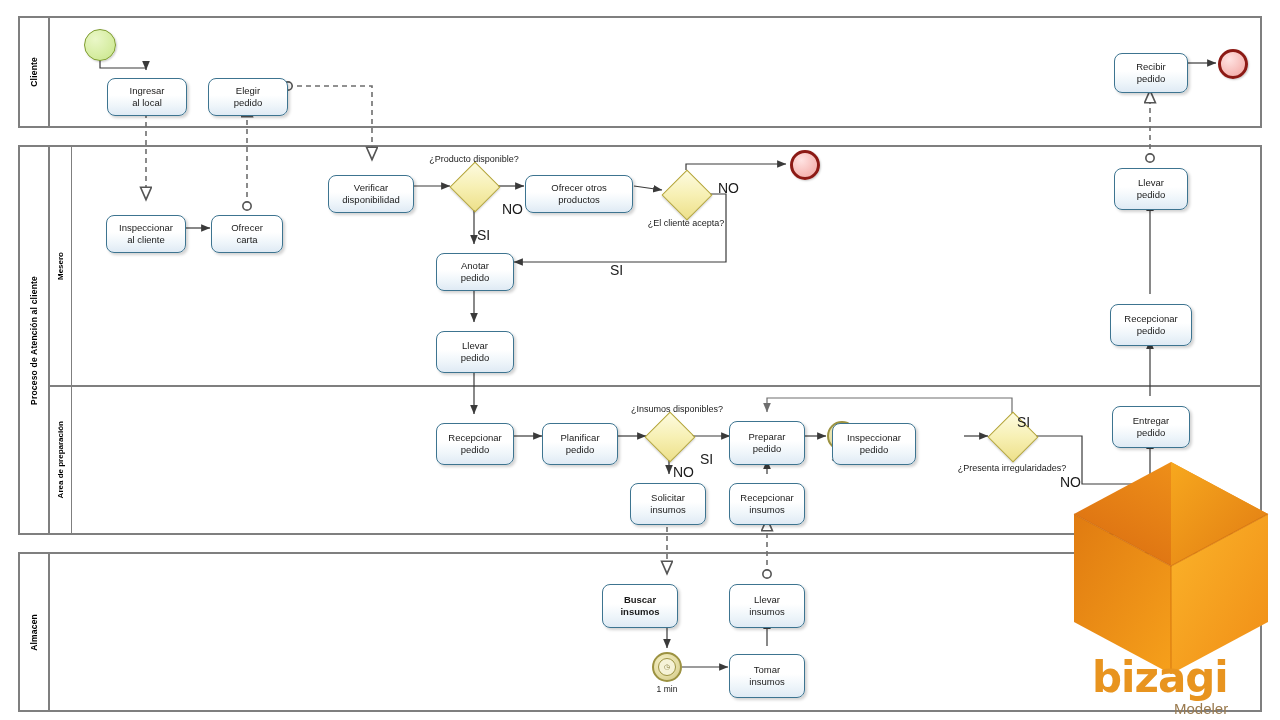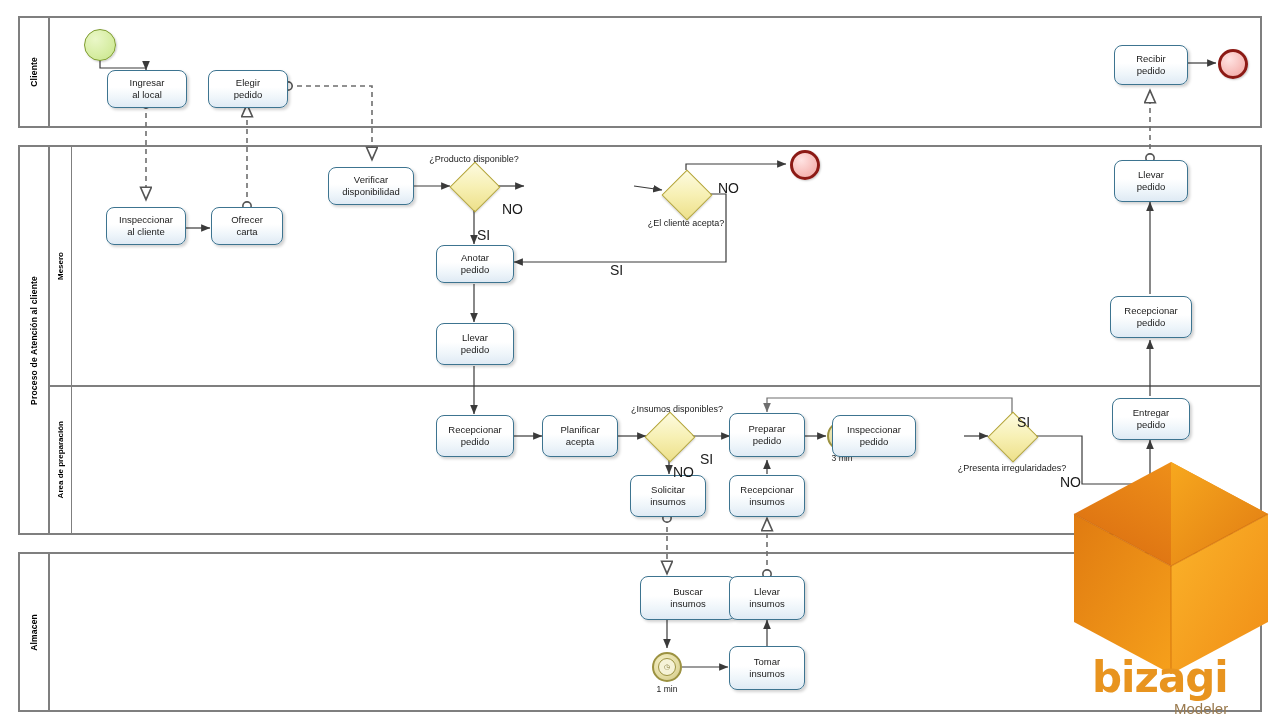--- a/index.html
+++ b/index.html
@@ -17,21 +17,21 @@
             display:flex;align-items:center;justify-content:center;}
   .lane-hdr span{writing-mode:vertical-rl;transform:rotate(180deg);
                  font-size:8px;font-weight:bold;color:#000;white-space:nowrap;}
   .lane-div{position:absolute;height:1.5px;background:#7f7f7f;}
 
   
   .task{position:absolute;box-sizing:border-box;border:1.4px solid #3d7490;border-radius:8px;
         background:linear-gradient(to bottom,#ffffff 0%,#ffffff 45%,#eef5fa 75%,#dfeaf4 100%);
         box-shadow:2px 2px 3px rgba(0,0,0,.18);
         display:flex;align-items:center;justify-content:center;text-align:center;
-        font-size:9.5px;color:#1a1a1a;line-height:1.25;padding:18px;}
+        font-size:9.5px;color:#1a1a1a;line-height:1.25;padding:18px;margin-top:8px;}
 
   
   .gw{position:absolute;box-sizing:border-box;}
   .gw i{display:block;width:100%;height:100%;
         background:linear-gradient(135deg,#fdfbe0 0%,#f7f0b4 50%,#ede08a 100%);
         border:1.3px solid #b3a32e;transform:rotate(45deg);
         box-shadow:1px 1px 2px rgba(0,0,0,.18);}
   .gwlab{position:absolute;font-size:9px;color:#1a1a1a;text-align:center;line-height:1.2;white-space:nowrap;margin-top:8px;}
 
   
@@ -215,29 +215,30 @@
   <div class="gw" style="left:995px;top:419px;width:34px;height:34px;">
       <i></i>
     </div>
   <div class="gwlab" style="left:954px;top:455px;width:116px;">¿Presenta irregularidades?</div>
 
   <div class="task" style="left:107px;top:70px;width:80px;height:35px;">Ingresar al local</div>
   <div class="task" style="left:208px;top:70px;width:80px;height:35px;">Elegir pedido</div>
   <div class="task" style="left:106px;top:207px;width:80px;height:38px;">Inspeccionar al cliente</div>
   <div class="task" style="left:211px;top:207px;width:72px;height:38px;">Ofrecer carta</div>
   <div class="task" style="left:328px;top:167px;width:86px;height:38px;">Verificar disponibilidad</div>
+  <div class="task" style="left:525px;top:167px;width:108px;height:38px;">Ofrecer otros productos</div>
   <div class="task" style="left:436px;top:245px;width:78px;height:38px;">Anotar pedido</div>
   <div class="task" style="left:436px;top:323px;width:78px;height:42px;">Llevar pedido</div>
   <div class="task" style="left:436px;top:415px;width:78px;height:42px;">Recepcionar pedido</div>
-  <div class="task" style="left:542px;top:415px;width:76px;height:42px;">Planificar acepta</div>
+  <div class="task" style="left:542px;top:415px;width:76px;height:42px;">Planificar pedido</div>
   <div class="task" style="left:630px;top:475px;width:76px;height:42px;">Solicitar insumos</div>
   <div class="task" style="left:729px;top:475px;width:76px;height:42px;">Recepcionar insumos</div>
   <div class="task" style="left:729px;top:413px;width:76px;height:44px;">Preparar pedido</div>
   <div class="task" style="left:832px;top:415px;width:84px;height:42px;">Inspeccionar pedido</div>
-  <div class="task" style="left:640px;top:576px;width:96px;height:44px;">Buscar insumos</div>
+  <div class="task" style="left:602px;top:576px;width:76px;height:44px;font-weight:bold;">Buscar insumos</div>
   <div class="task" style="left:729px;top:646px;width:76px;height:44px;">Tomar insumos</div>
   <div class="task" style="left:729px;top:576px;width:76px;height:44px;">Llevar insumos</div>
   <div class="task" style="left:1114px;top:45px;width:74px;height:40px;">Recibir pedido</div>
   <div class="task" style="left:1114px;top:160px;width:74px;height:42px;">Llevar pedido</div>
   <div class="task" style="left:1110px;top:296px;width:82px;height:42px;">Recepcionar pedido</div>
   <div class="task" style="left:1112px;top:398px;width:78px;height:42px;">Entregar pedido</div>
 
   <div class="flab" style="left:502px;top:190px;">NO</div>
   <div class="flab" style="left:477px;top:216px;">SI</div>
   <div class="flab" style="left:718px;top:169px;">NO</div>

